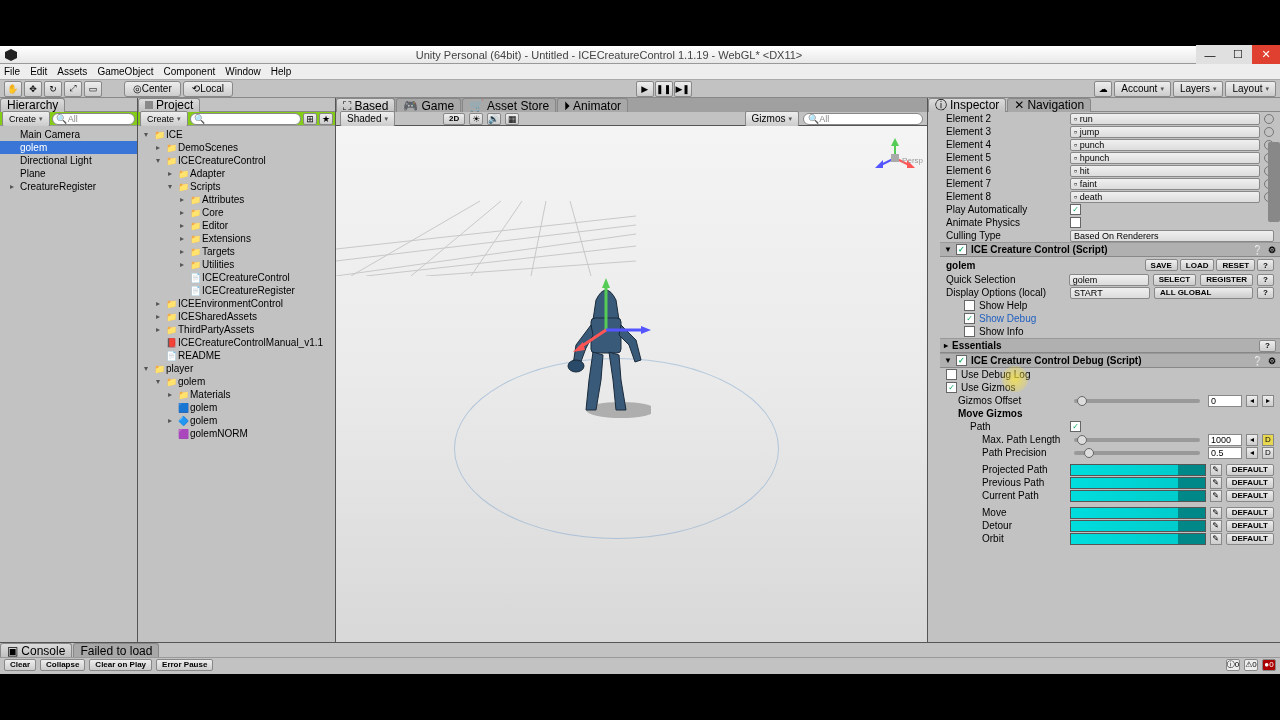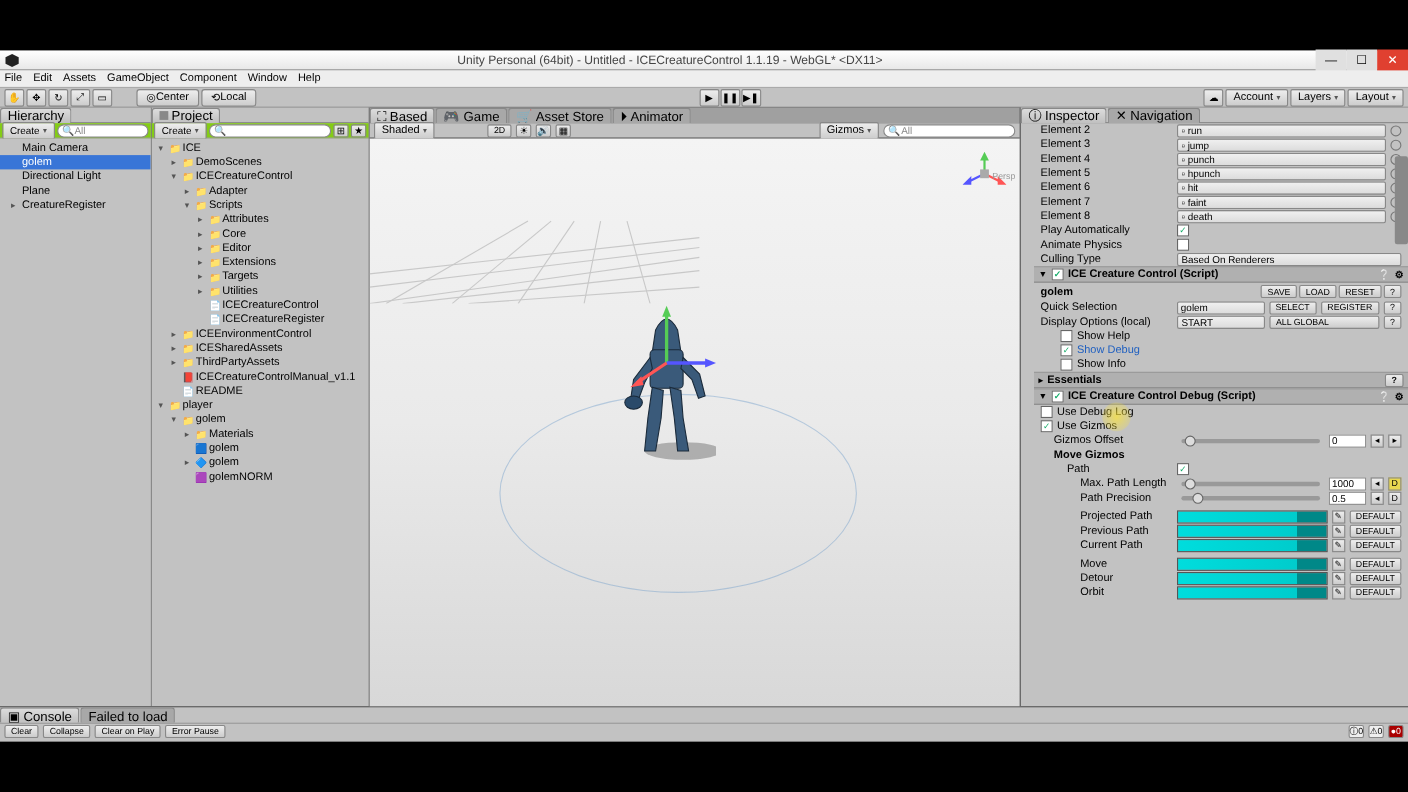--- a/index.html
+++ b/index.html
@@ -47,21 +47,21 @@
 .insp-body { flex: 1; overflow: auto; margin-left: 12px; }
 .row { display: flex; align-items: center; height: 13px; padding: 0 6px; font-size: 10px; gap: 4px; }
 .row .label { width: 120px; }
 .row .field { flex: 1; height: 12px; background: linear-gradient(#f0f0f0,#dcdcdc); border: 1px solid #888; border-radius: 2px; padding: 0 3px; font-size: 9px; display: flex; align-items: center; }
 .row .ring { width: 10px; height: 10px; border: 1px solid #777; border-radius: 50%; }
 .comp-header { height: 15px; background: #b0b0b0; display: flex; align-items: center; padding: 0 4px; font-size: 10px; font-weight: bold; gap: 4px; border-top: 1px solid #999; border-bottom: 1px solid #888; }
 .comp-header .arrow { font-size: 8px; }
 .comp-header .spacer { flex: 1; }
 .comp-header .gear { font-size: 9px; }
 .cb { width: 11px; height: 11px; background: #fff; border: 1px solid #666; display: inline-flex; align-items: center; justify-content: center; font-size: 8px; color: #1a6; }
-.smallbtn { height: 12px; padding: 0 5px; background: linear-gradient(#eee,#ccc); border: 1px solid #888; border-radius: 2px; font-size: 8px; display: flex; align-items: center; }
+.smallbtn { height: 12px; padding: 0 5px; background: linear-gradient(#eee,#ccc); border: 1px solid #888; border-radius: 2px; font-size: 8px; display: flex; align-items: center; font-weight: bold; }
 .btnrow { display: flex; gap: 2px; margin-left: auto; }
 .blue { color: #2060c0; }
 .slider { flex: 1; height: 4px; background: #999; border-radius: 2px; position: relative; margin: 0 4px; }
 .slider .thumb { position: absolute; left: 2%; top: -3px; width: 10px; height: 10px; background: #ddd; border: 1px solid #666; border-radius: 50%; }
 .numfield { width: 34px; height: 12px; background: #fff; border: 1px solid #888; font-size: 9px; padding: 0 2px; display: flex; align-items: center; }
 .stepbtn { width: 12px; height: 12px; background: linear-gradient(#eee,#ccc); border: 1px solid #888; display: flex; align-items: center; justify-content: center; font-size: 8px; }
 .stepbtn.hl { background: #e8d850; }
 .colorbar { flex: 1; height: 12px; border: 1px solid #555; }
 .cbar-cyan { background: linear-gradient(90deg, #0dd 0%, #0cc 80%, #088 80%, #088 100%); }
 .console { height: 32px; background: #c2c2c2; border-top: 1px solid #555; display: flex; flex-direction: column; }

